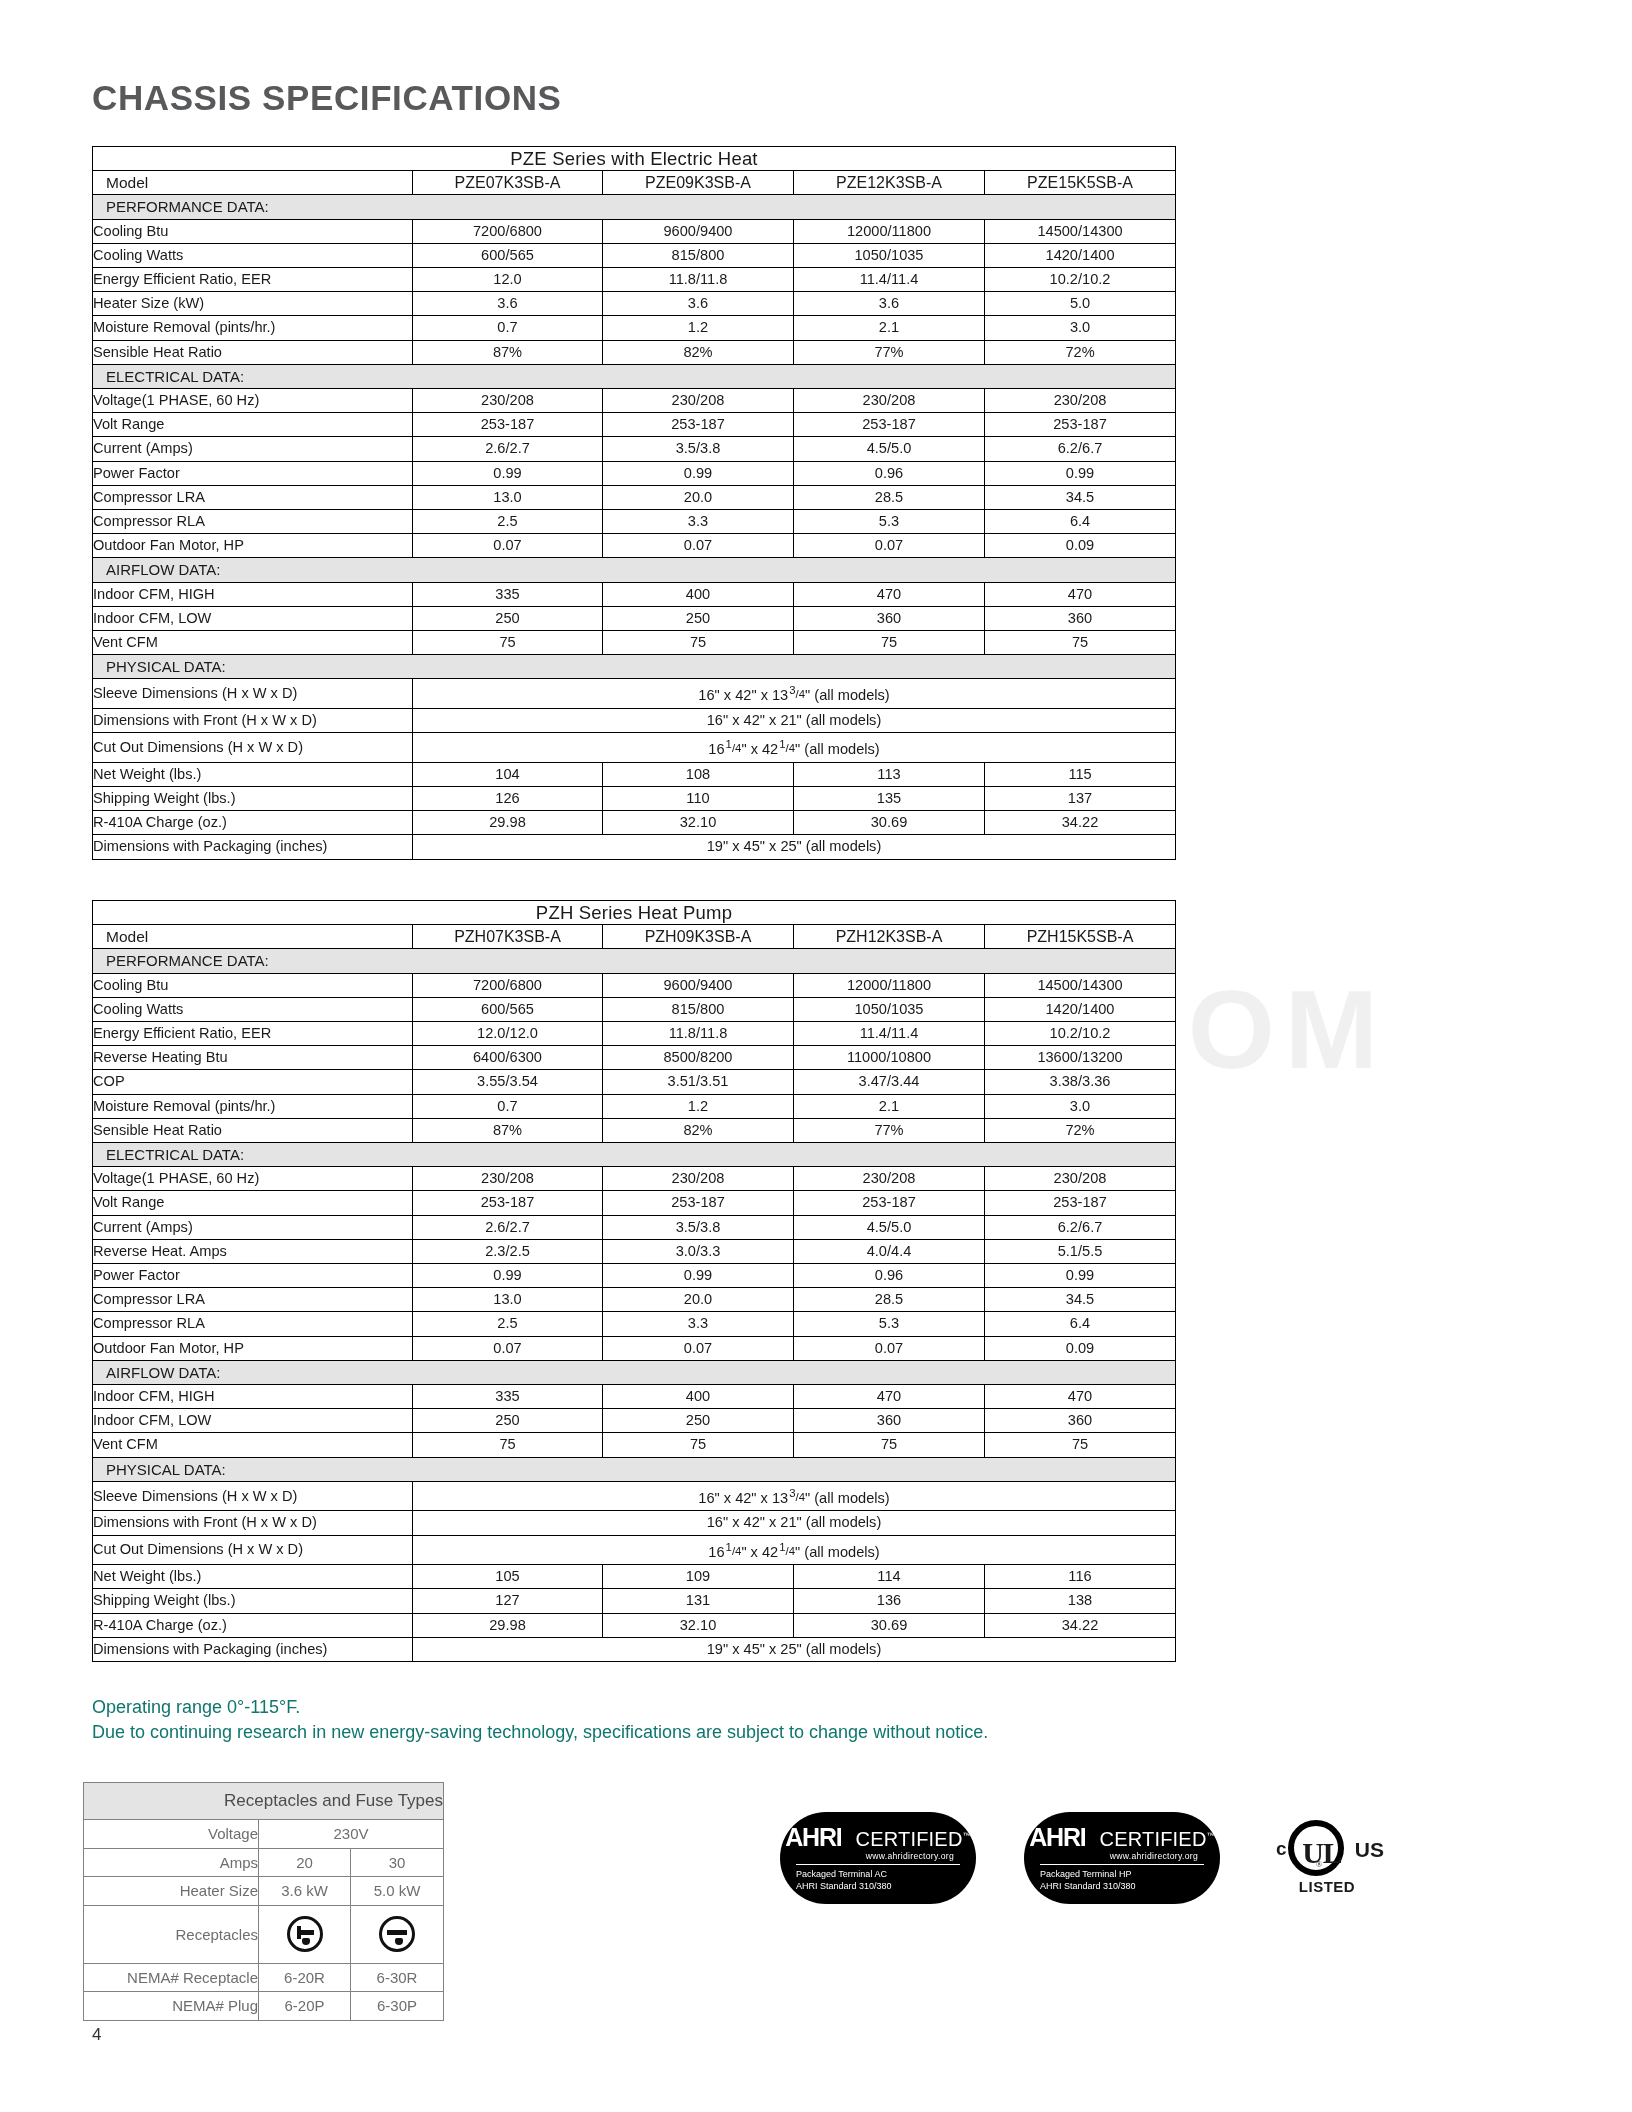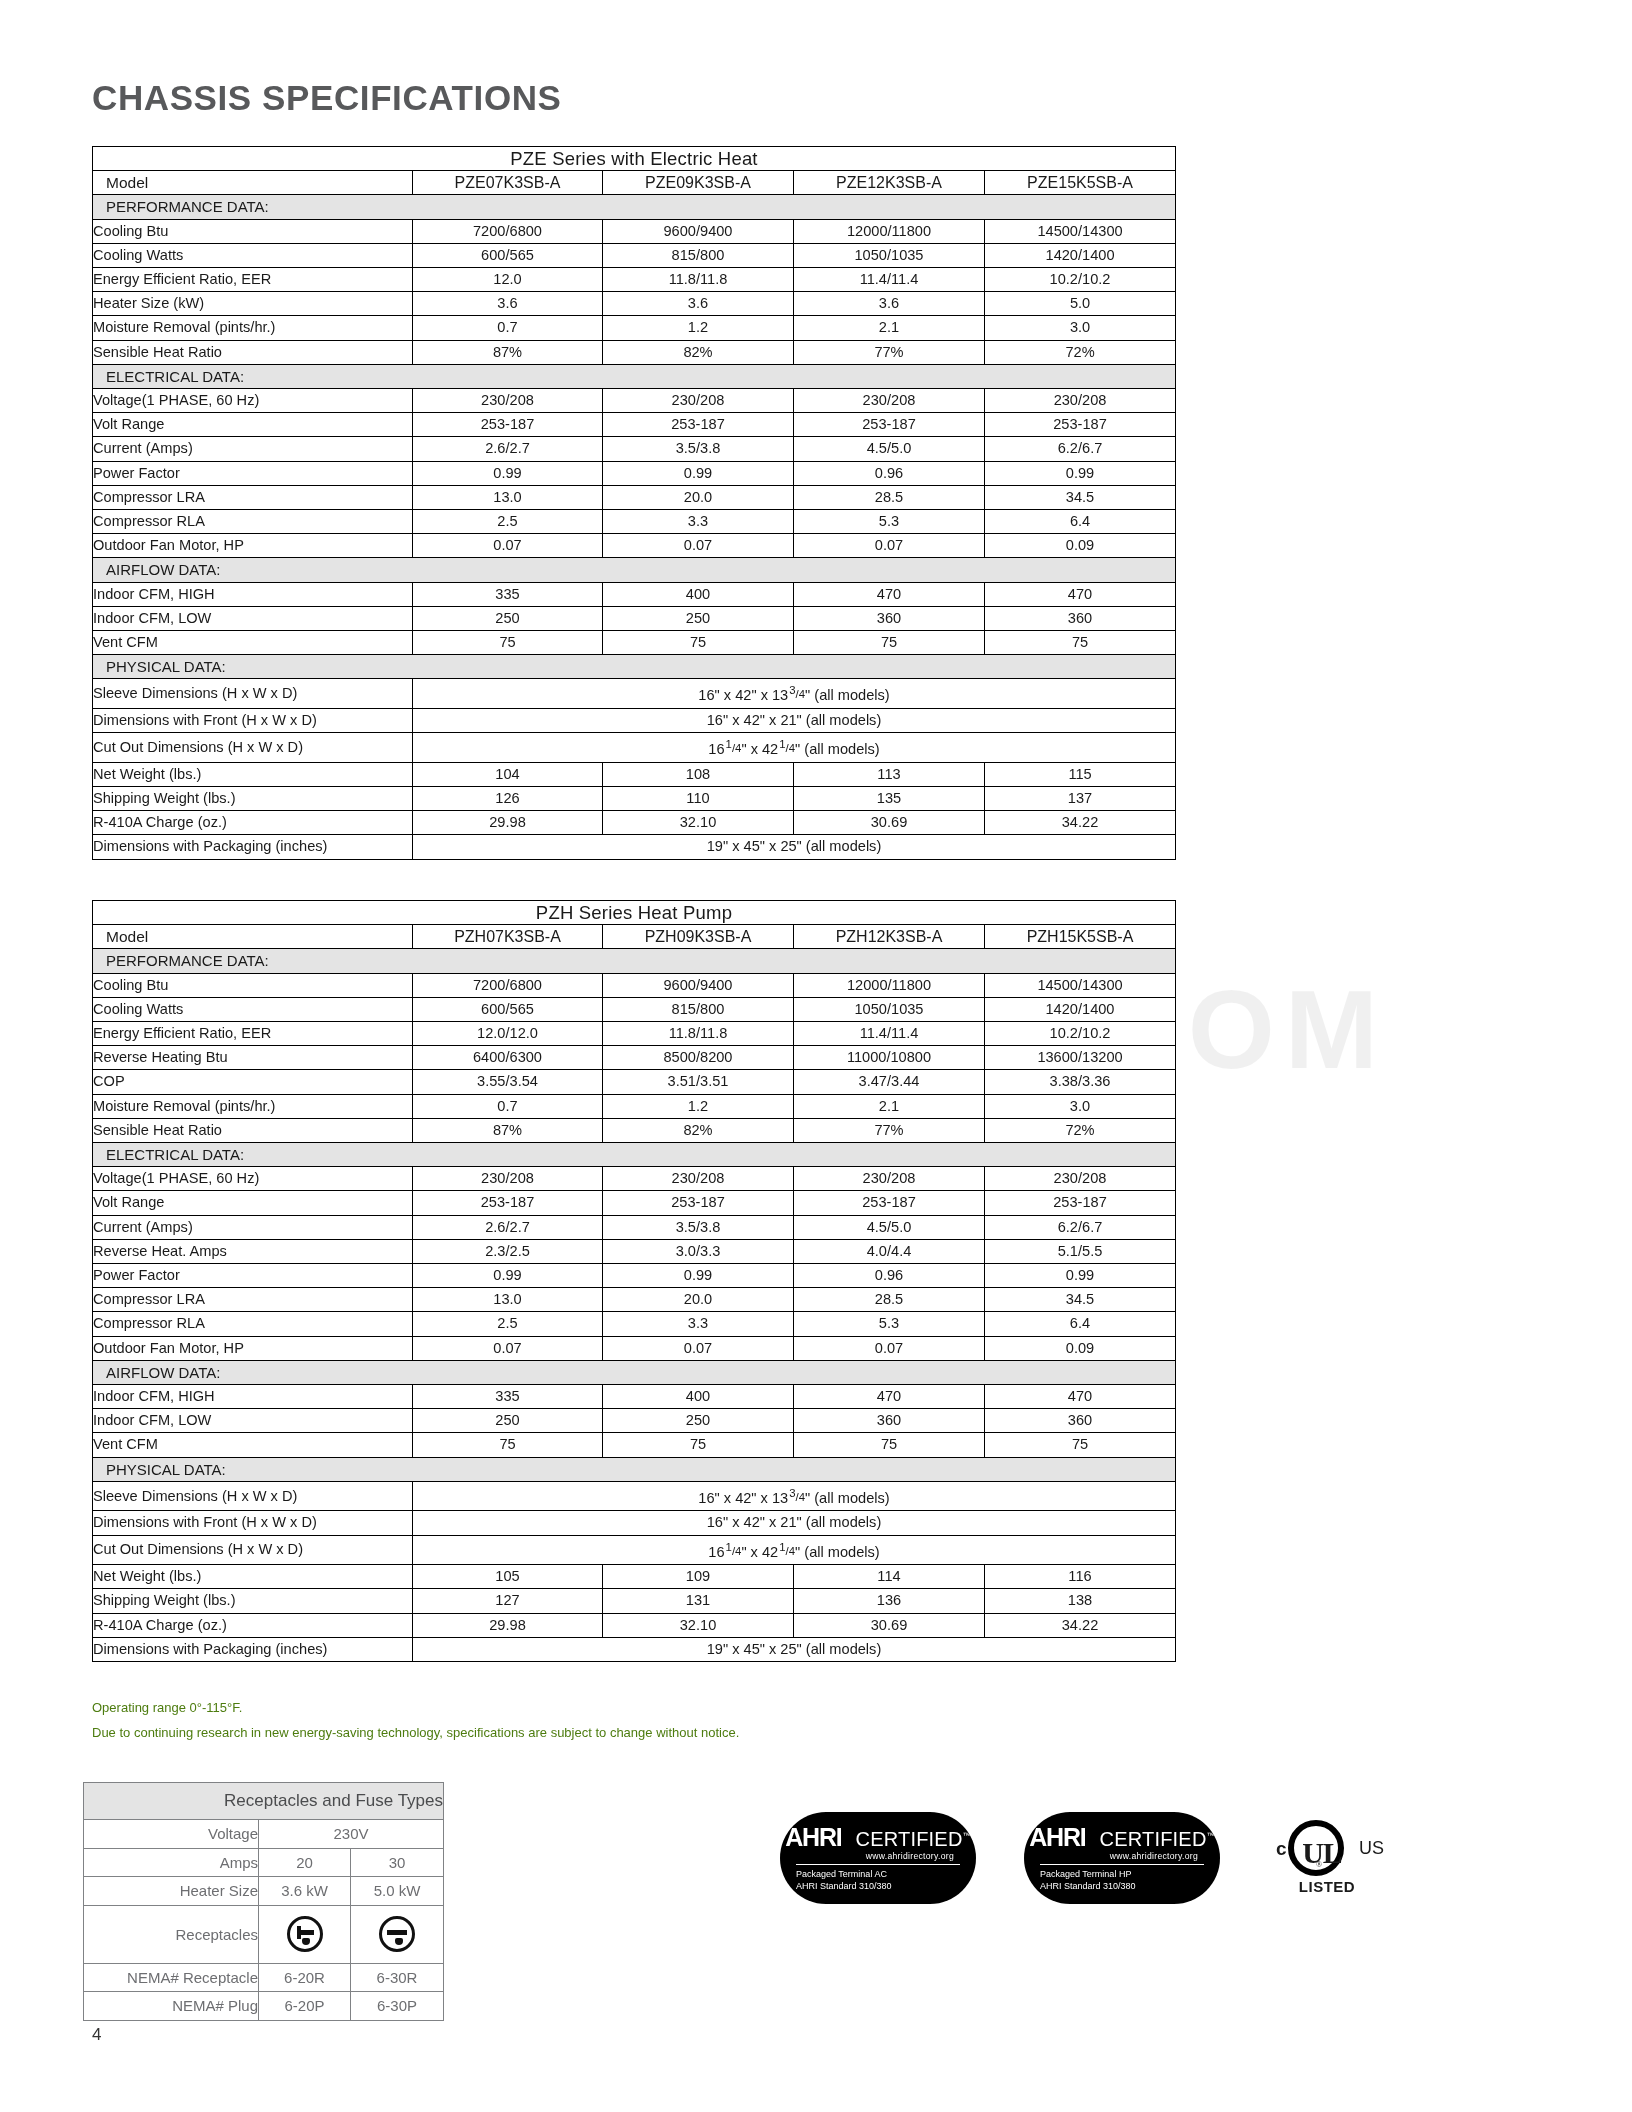--- a/index.html
+++ b/index.html
@@ -123,23 +123,23 @@
     margin: 0 0px 0 1px;
   }
   .frac .num { vertical-align: 0.34em; font-size: 1em; }
   .frac .den { vertical-align: -0.04em; font-size: 1em; }
 
   
   .notes {
     position: absolute;
     left: 92px;
     top: 1695px;
-    font-size: 13px;
+    font-size: 18px;
     line-height: 25px;
-    color: #4d7c0f;
+    color: #0f766e;
   }
 
   
   table.recep {
     position: absolute;
     left: 83px;
     top: 1782px;
     border-collapse: collapse;
     width: 360px;
     table-layout: fixed;
@@ -257,21 +257,21 @@
     left: 0; top: 0;
     width: 56px; height: 56px;
     line-height: 54px;
     text-align: center;
     font-size: 30px;
     font-weight: bold;
     letter-spacing: -1px;
     font-family: "Liberation Serif", serif;
   }
   .ul .c { position: absolute; left: 8px; top: 26px; font-size: 19px; font-weight: bold; }
-  .ul .us { position: absolute; right: 2px; top: 26px; font-size: 18px; font-weight: normal; }
+  .ul .us { position: absolute; right: 2px; top: 26px; font-size: 21px; font-weight: bold; }
   .ul .listed {
     position: absolute;
     left: 0; top: 66px;
     width: 118px;
     text-align: center;
     font-size: 15px;
     font-weight: bold;
     letter-spacing: 0.5px;
   }
   .ul .reg {

